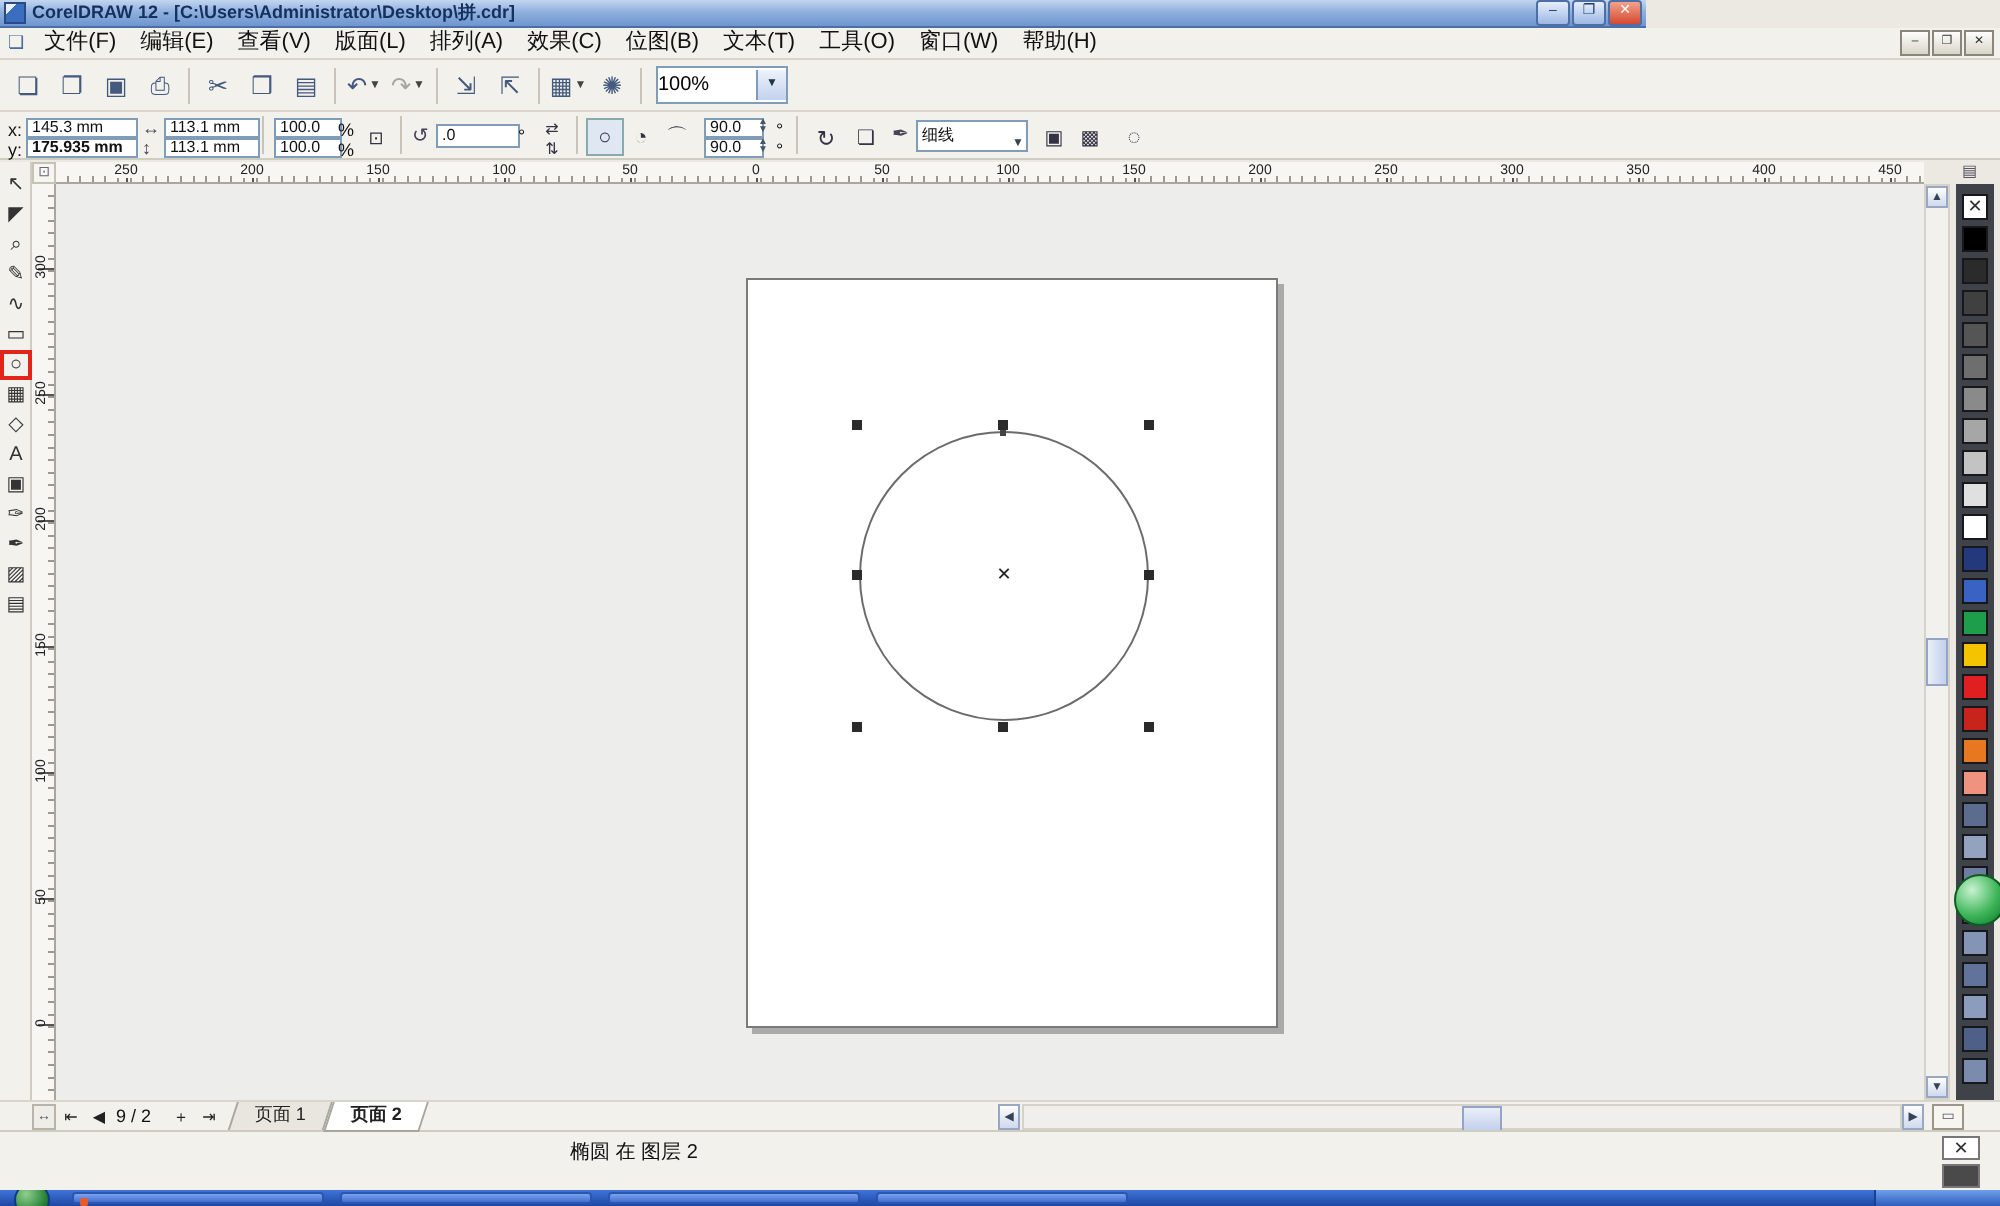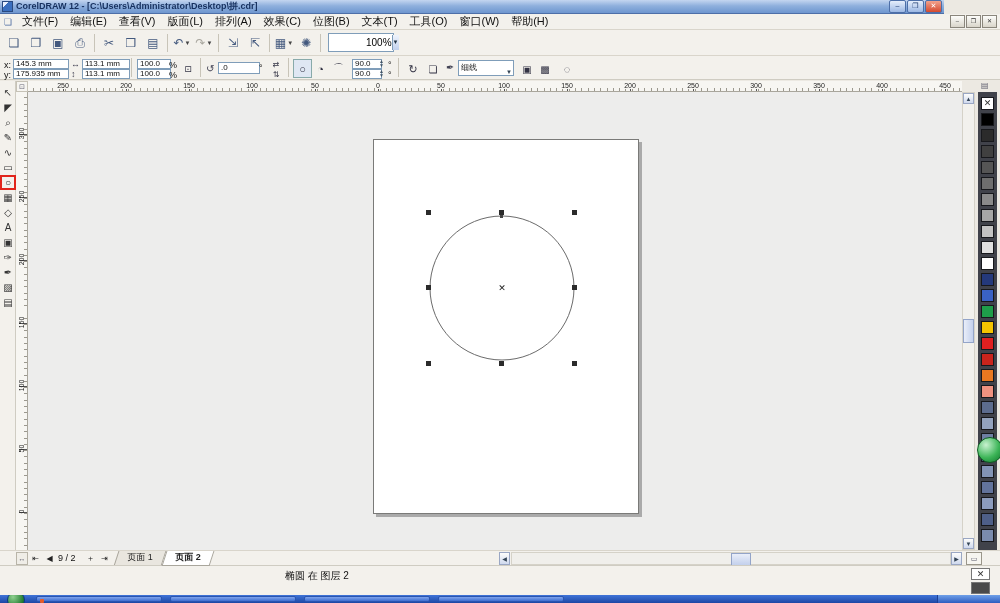--- a/index.html
+++ b/index.html
@@ -1,20 +1,20 @@
 <!DOCTYPE html>
 <html><head>
 <meta charset="utf-8">
 <style>
   html,body{margin:0;padding:0;}
   body{width:1000px;height:603px;position:relative;overflow:hidden;
        background:#ece9e2;font-family:"Liberation Sans","DejaVu Sans",sans-serif;
        -webkit-font-smoothing:antialiased;}
   
-  .titlebar{position:absolute;left:0;top:0;width:944px;height:14px;
+  .titlebar{position:absolute;left:0;top:0;width:823px;height:14px;
     background:linear-gradient(180deg,#c4d6f0 0%,#8fb0dd 45%,#6e96cf 100%);
     border-bottom:1px solid #4d6fa8;display:flex;align-items:center;padding:0 2px;box-sizing:border-box;}
   .app-icon{width:9px;height:9px;background:linear-gradient(135deg,#e8f0ff 0 30%,#3a6fbf 30% 100%);
     border:1px solid #2a4a80;margin-right:3px;}
   .title-text{flex:1;font-size:9px;font-weight:bold;color:#16305e;white-space:nowrap;overflow:hidden;}
   .win-btn{width:15px;height:11px;margin-left:1px;border:1px solid #4d6fa8;border-radius:2px;
     background:linear-gradient(#e6eefb,#9cb8e4);font-size:7px;line-height:10px;text-align:center;color:#1d3a6e;}
   .win-btn.close{background:linear-gradient(#f2a28c,#d4492f);color:#fff;}
   
   .menubar{position:absolute;left:0;top:14px;width:1000px;height:16px;background:#f3f1ec;
@@ -27,21 +27,21 @@
   
   .toolbar{position:absolute;left:0;top:30px;width:1000px;height:26px;background:#f3f1ec;
     border-bottom:1px solid #d9d5cb;display:flex;align-items:center;padding-left:3px;box-sizing:border-box;}
   .tb-btn{height:20px;min-width:20px;display:flex;align-items:center;justify-content:center;
     font-size:12px;color:#43597e;border:1px solid transparent;}
   .tb-btn.disabled{color:#a8a69e;}
   .dd{font-size:6px;color:#444;margin-left:1px;}
   .tb-sep{width:1px;height:18px;background:#c8c4b8;margin:0 3px;}
   .zoom-combo{width:64px;height:17px;background:#fff;border:1px solid #7f9db9;
     display:flex;align-items:center;font-size:10px;margin-left:4px;}
-  .zoom-combo .val{flex:1;padding-left:5px;margin-left:32px;}
+  .zoom-combo .val{flex:1;padding-left:0;}
   .combo-arrow{width:14px;height:15px;background:linear-gradient(#eef3fb,#c2d1ee);
     border-left:1px solid #7f9db9;font-size:6px;line-height:15px;text-align:center;color:#234;}
   
   .propbar{position:absolute;left:0;top:56px;width:1000px;height:24px;background:#f3f1ec;
     border-bottom:1px solid #cfccc2;font-size:9px;color:#111;box-sizing:border-box;}
   .pb-abs{position:absolute;}
   .pb-field{position:absolute;background:#fff;border:1px solid #7f9db9;height:8px;
     font-size:8px;line-height:8px;padding:0 2px;white-space:nowrap;}
   .pb-ico{position:absolute;font-size:9px;color:#445;}
   .pb-sep{position:absolute;top:2px;width:1px;height:19px;background:#c8c4b8;}
@@ -224,21 +224,21 @@
   <span class="zoom-combo">
     <span class="val">100%</span>
     <span class="combo-arrow">▼</span>
   </span>
 </div>
 
 <div class="propbar">
   <span class="pb-abs" style="left:4px;top:4px;">x:</span>
   <span class="pb-field" style="left:13px;top:3px;width:50px;">145.3 mm</span>
   <span class="pb-abs" style="left:4px;top:14px;">y:</span>
-  <span class="pb-field" style="left:13px;top:13px;width:50px;">175.935 mm</span>
+  <span class="pb-field" style="left:13px;top:13px;width:50px;font-weight:bold;">175.935 mm</span>
 
   <span class="pb-ico" style="left:71px;top:3px;">↔</span>
   <span class="pb-field" style="left:82px;top:3px;width:42px;">113.1 mm</span>
   <span class="pb-ico" style="left:71px;top:13px;">↕</span>
   <span class="pb-field" style="left:82px;top:13px;width:42px;">113.1 mm</span>
 
   <span class="pb-sep" style="left:131px;"></span>
 
   <span class="pb-field" style="left:137px;top:3px;width:28px;">100.0</span>
   <span class="pb-abs" style="left:169px;top:4px;">%</span>

